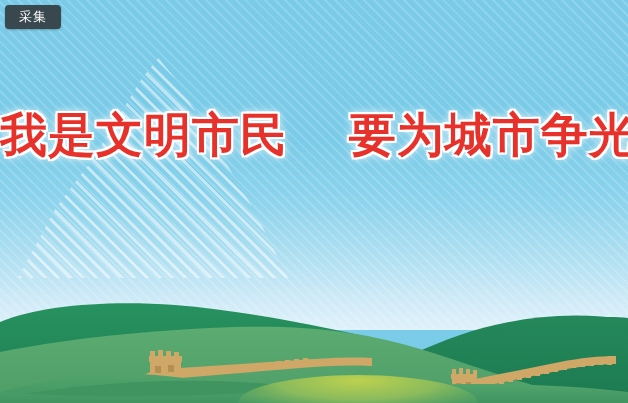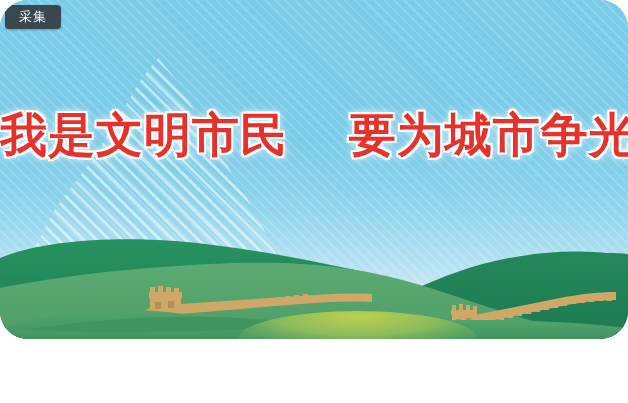--- a/index.html
+++ b/index.html
@@ -3,26 +3,25 @@
 <meta charset="utf-8">
 <style>
   html, body {
     margin: 0;
     padding: 0;
     background: #ffffff;
   }
   #stage {
     position: relative;
     width: 628px;
-    height: 339px;
+    height: 403px;
     overflow: hidden;
     font-family: "DejaVu Sans", "Liberation Sans", sans-serif;
     background: #7ACCE8;
     user-select: none;
-    border-radius: 28px;
   }
 
   
   .sky {
     position: absolute;
     left: 0; top: 0;
     width: 628px;
     height: 330px;
     background: linear-gradient(to bottom,
                 #79cbe8 0%,

